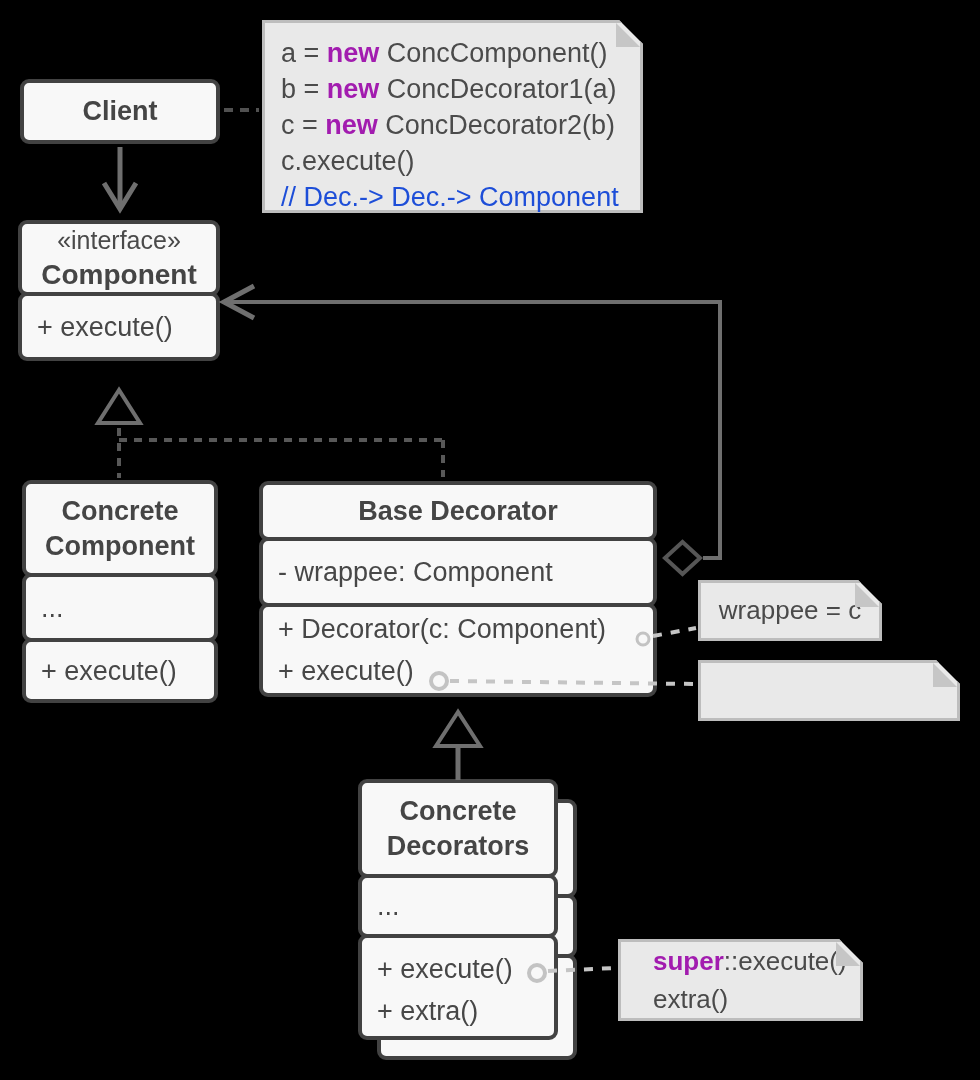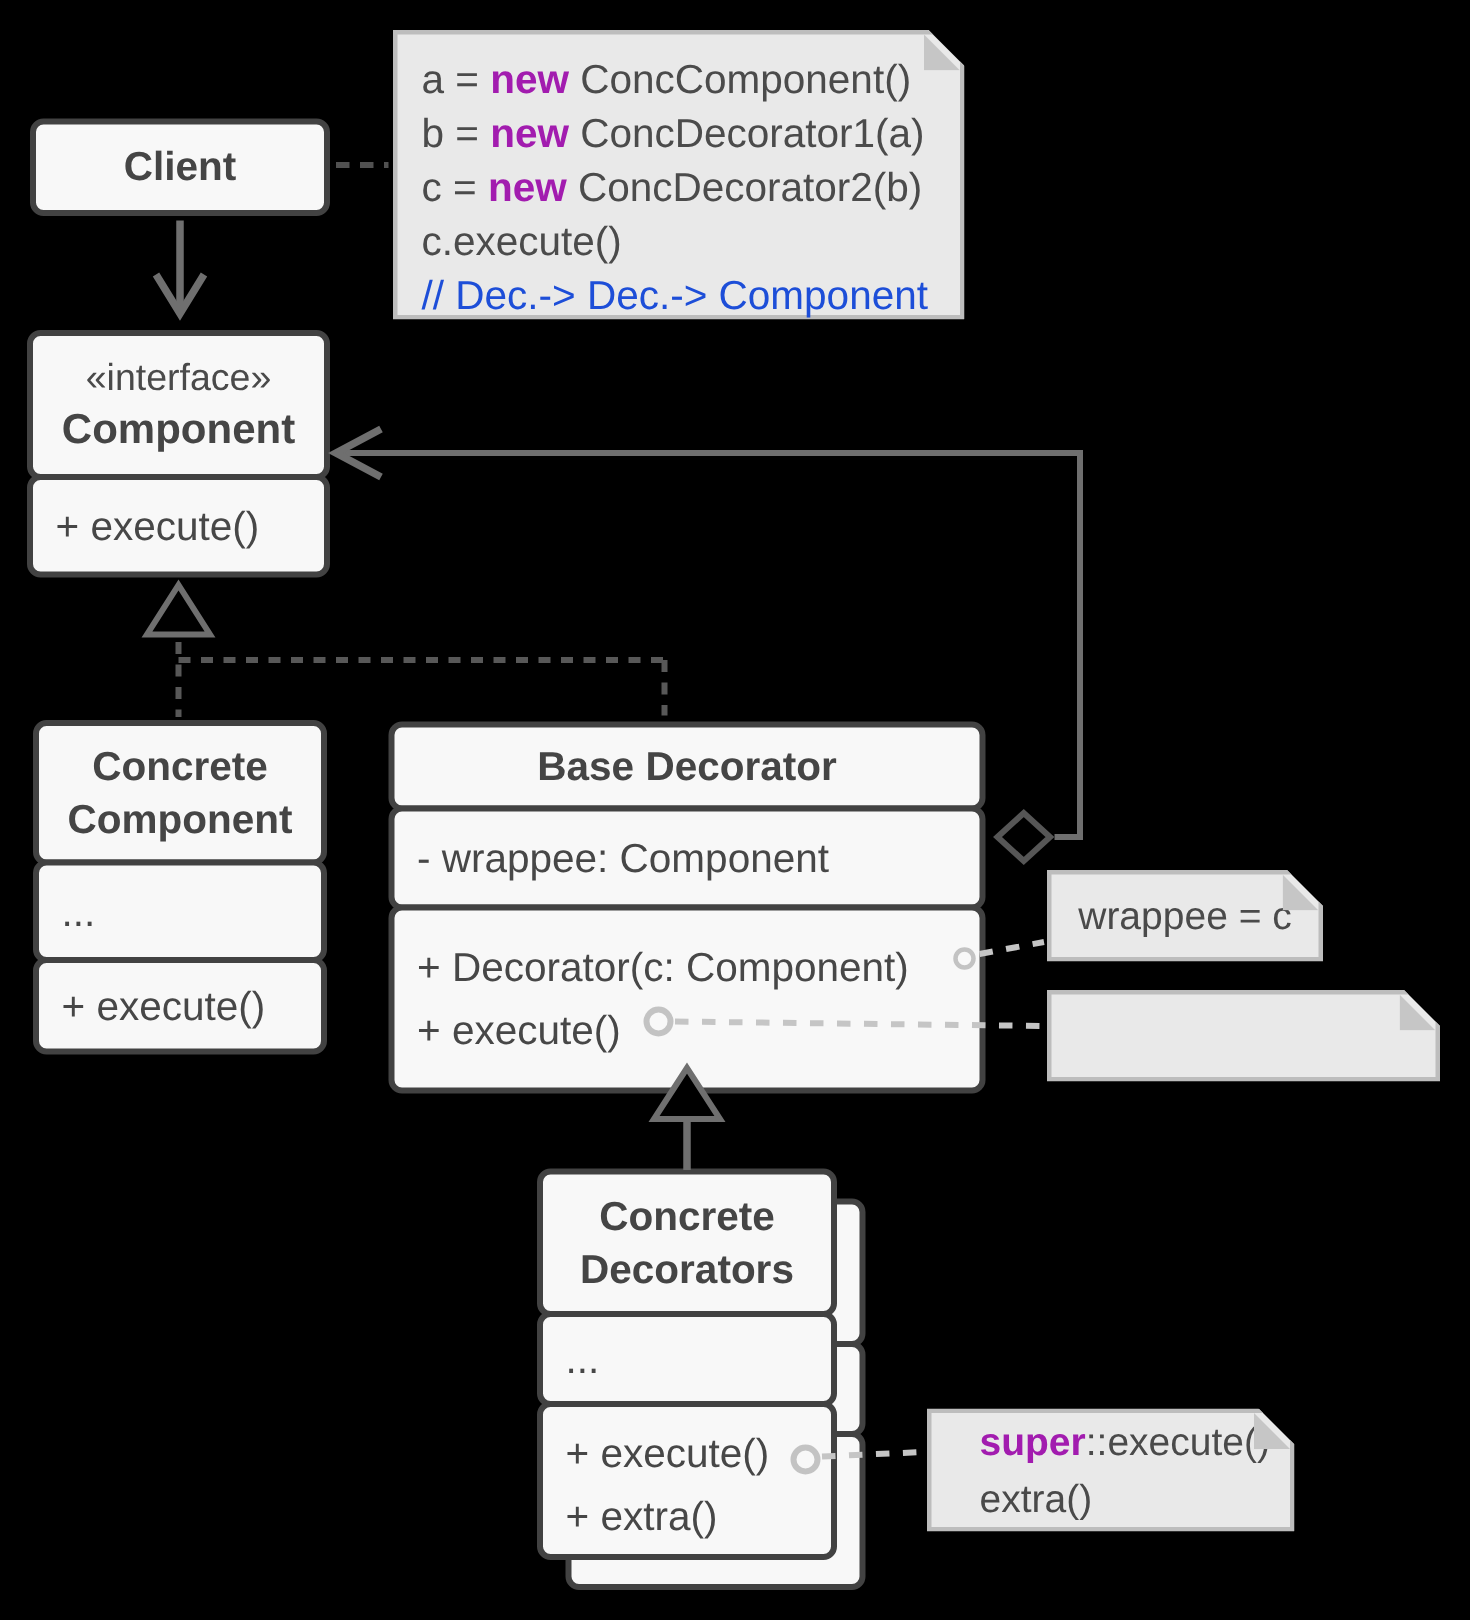--- a/index.html
+++ b/index.html
@@ -49,21 +49,21 @@
 
 <div class="canvas">
 
   <div class="box" style="left:20px;top:79px;width:200px;">
     <div class="cmp title" style="height:65px;">
       <span>Client</span>
     </div>
   </div>
 
   <div class="box" style="left:18px;top:220px;width:202px;">
-    <div class="cmp title" style="height:100px;">
+    <div class="cmp title" style="height:76px;justify-content:flex-end;">
       <span class="stereo">«interface»</span>
       <span class="cname">Component</span>
     </div>
     <div class="cmp members" style="height:69px;">
       <div>+ execute()</div>
     </div>
   </div>
 
   <div class="box" style="left:22px;top:480px;width:196px;">
     <div class="cmp title" style="height:97px;padding:0 20px;">
@@ -77,21 +77,21 @@
     </div>
   </div>
 
   <div class="box" style="left:259px;top:481px;width:398px;">
     <div class="cmp title" style="height:60px;">
       <span>Base Decorator</span>
     </div>
     <div class="cmp members" style="height:70px;">
       <div>- wrappee: Component</div>
     </div>
-    <div class="cmp members" style="height:126px;">
+    <div class="cmp members" style="height:94px;">
       <div>+ Decorator(c: Component)</div>
       <div>+ execute()</div>
     </div>
   </div>
 
   <div class="box back" style="left:377px;top:799px;width:200px;">
     <div class="cmp" style="height:99px;"></div>
     <div class="cmp" style="height:64px;"></div>
     <div class="cmp" style="height:106px;"></div>
   </div>

